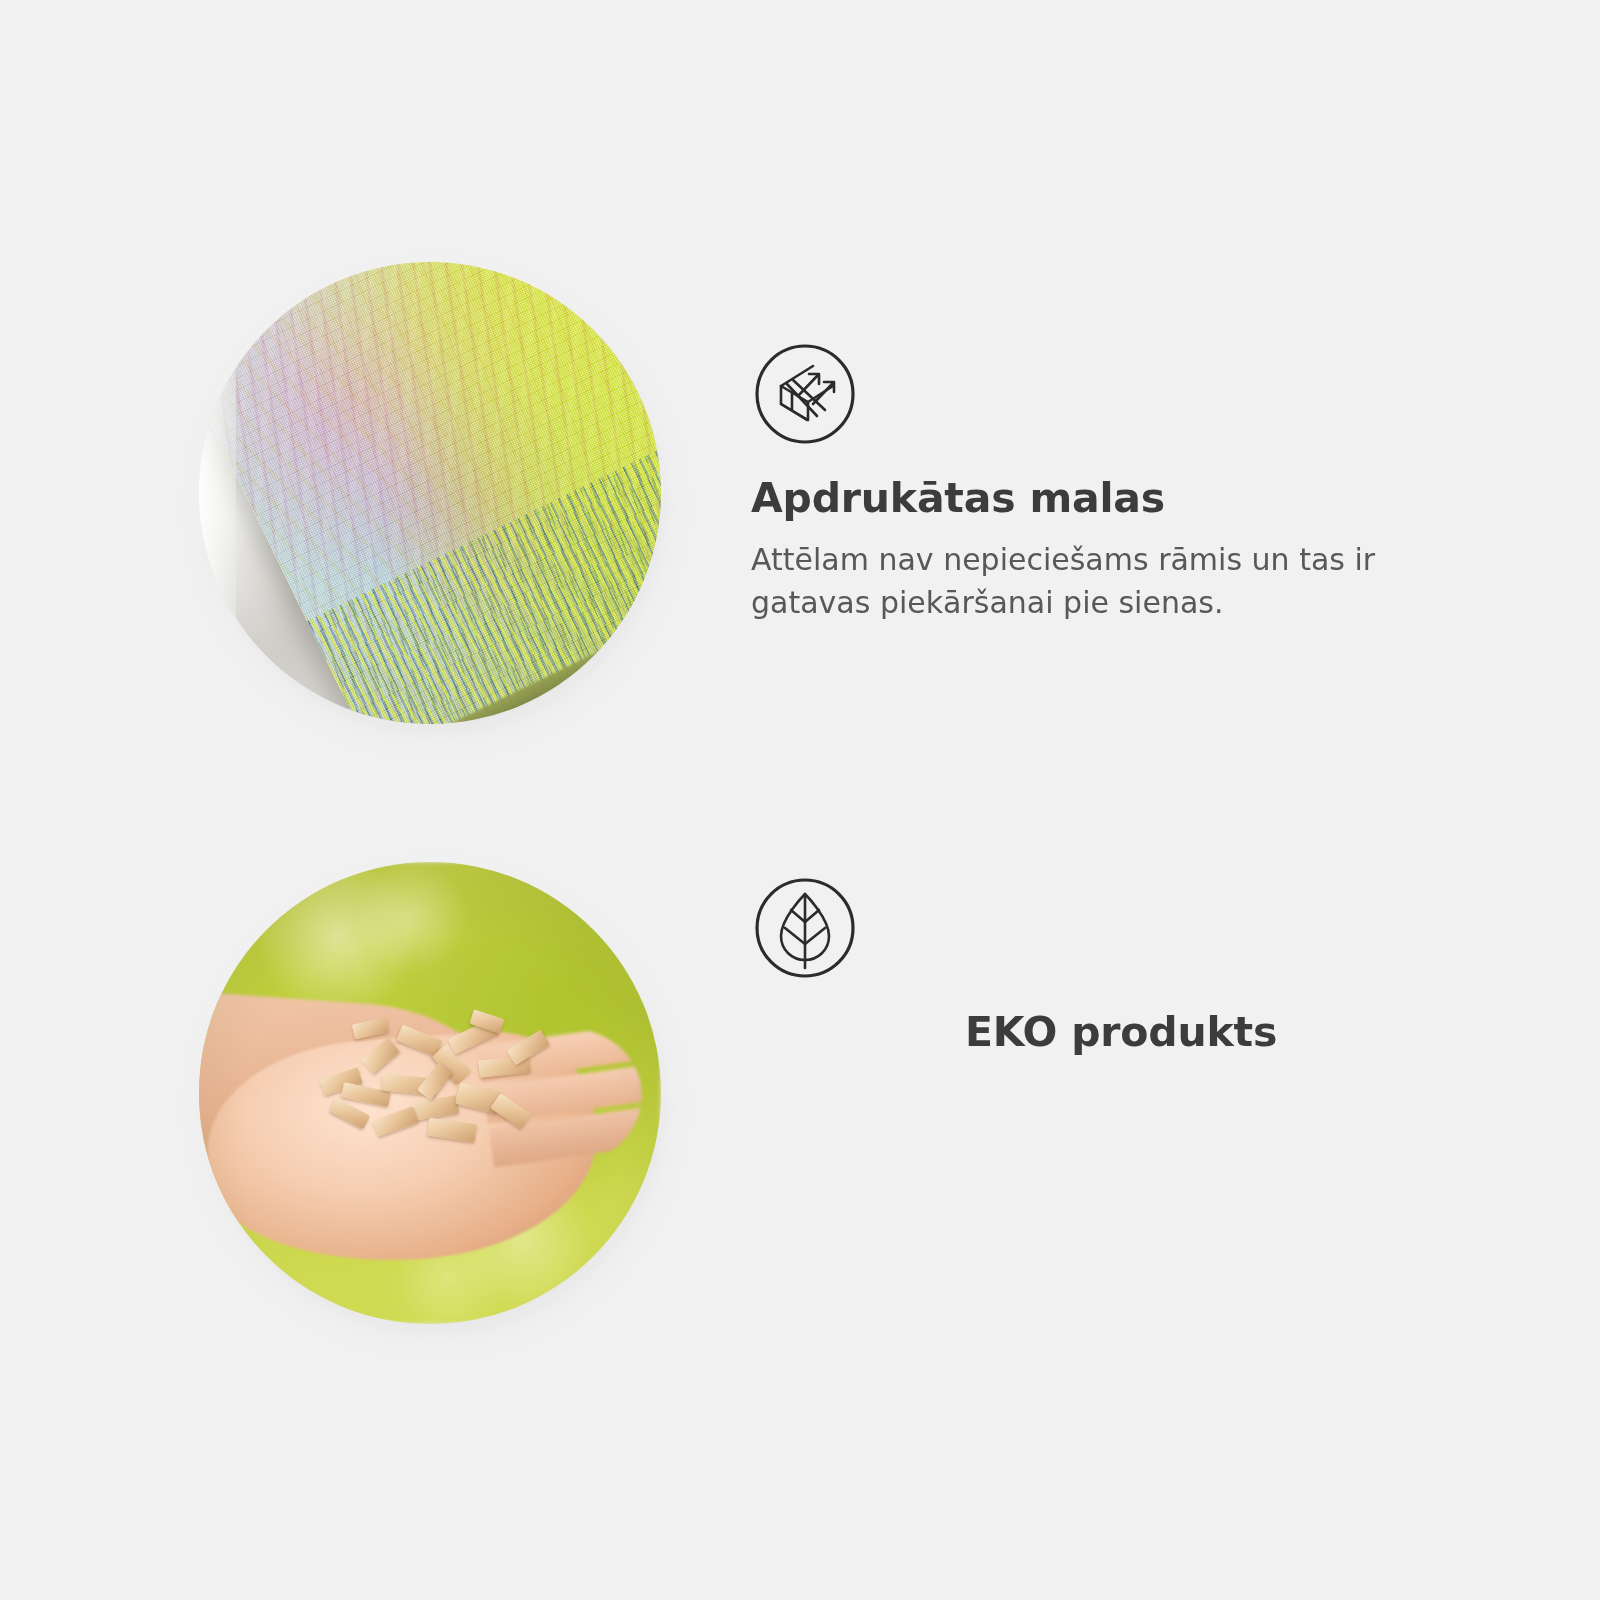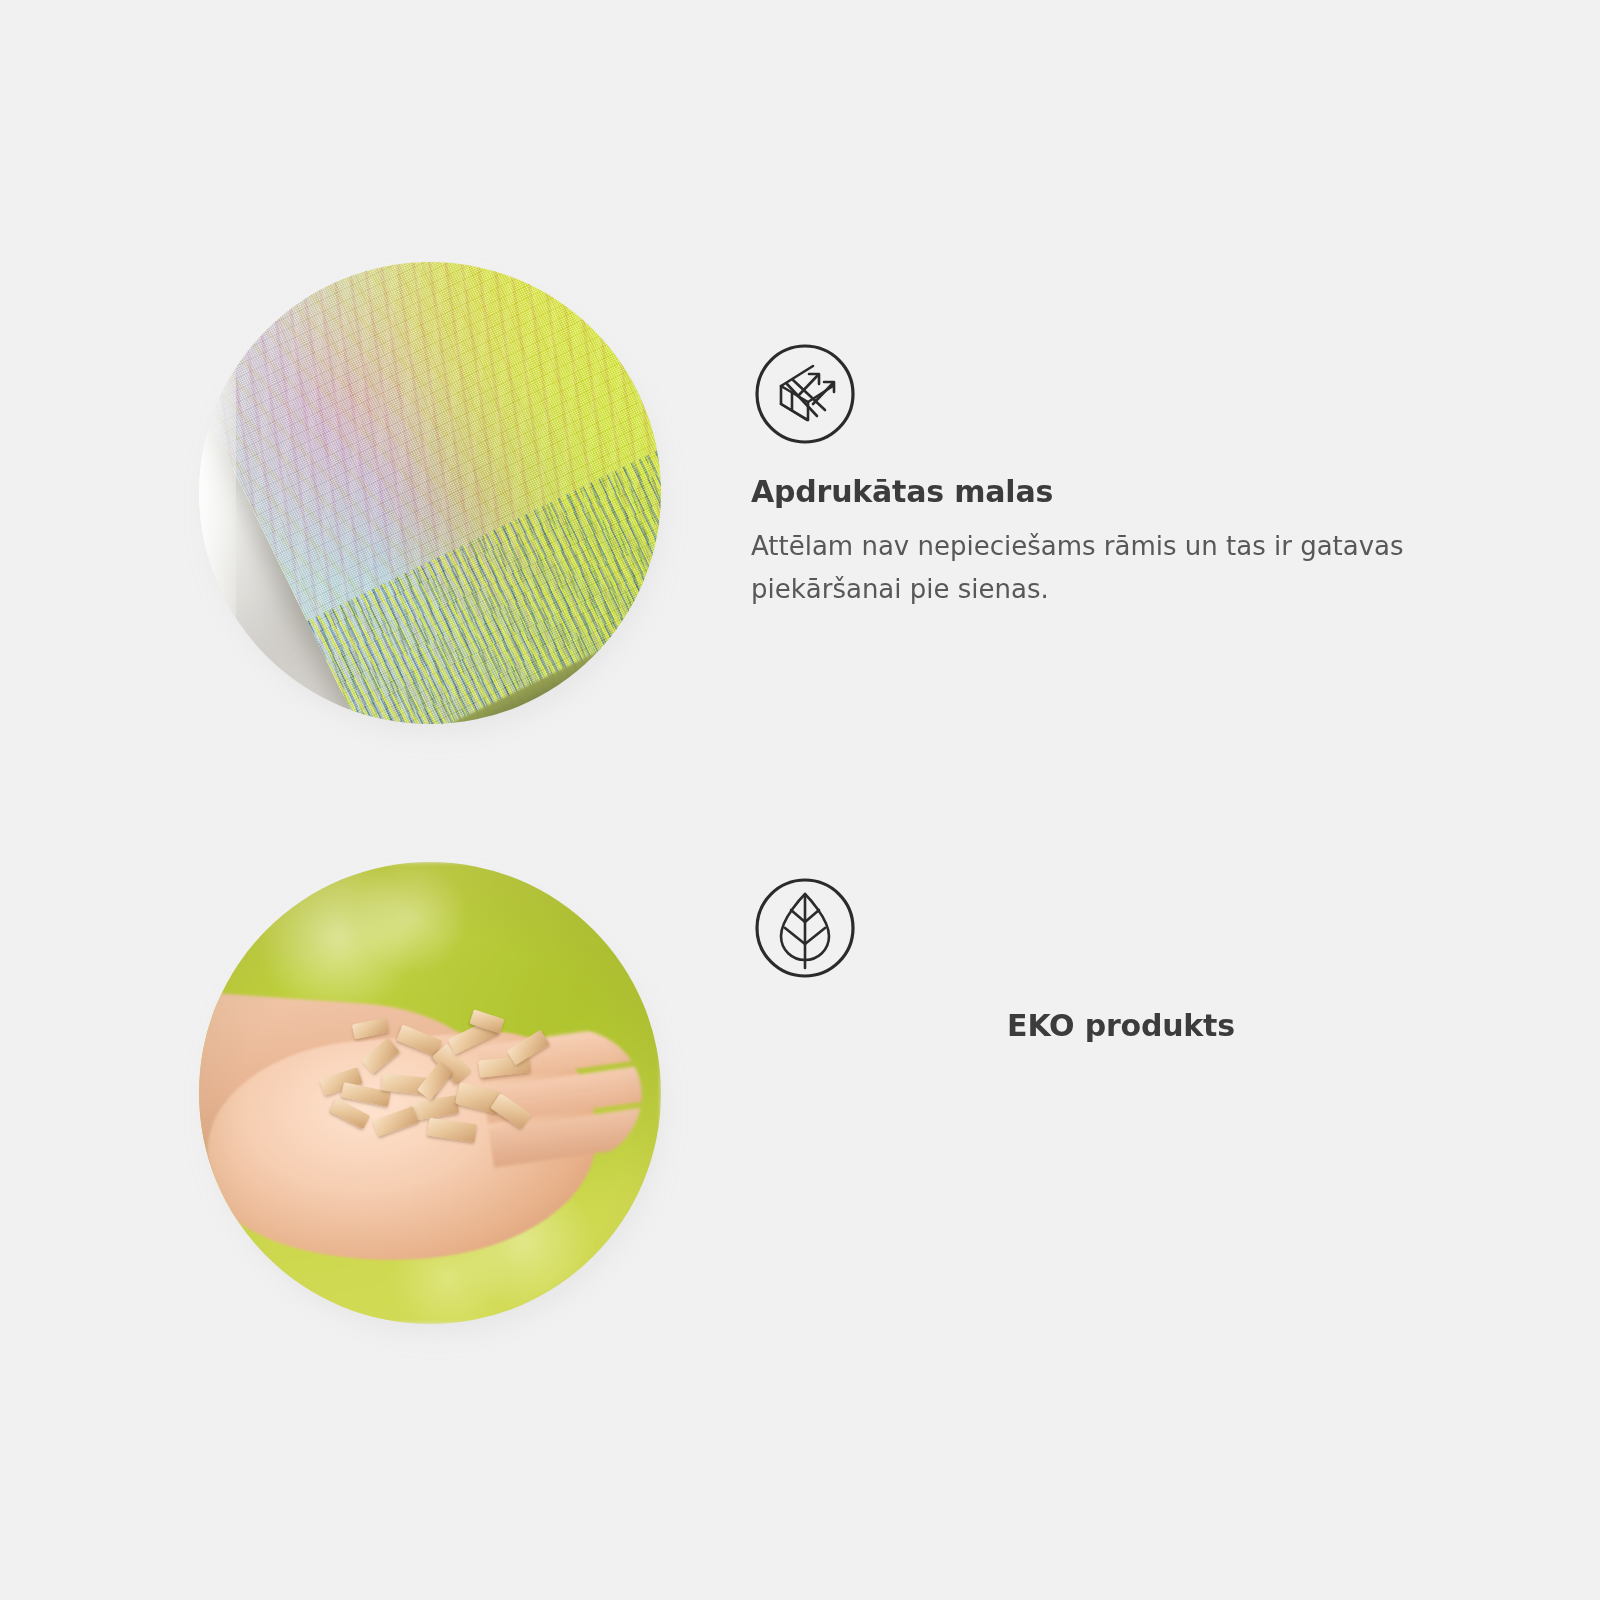--- a/index.html
+++ b/index.html
@@ -221,29 +221,29 @@
     width: 740px;
   }
   .feature-icon {
     width: 108px;
     height: 108px;
     display: block;
   }
   .feature-title {
     margin: 0;
     color: #3c3c3c;
-    font-size: 30px;
+    font-size: 41px;
     font-weight: bold;
     letter-spacing: -0.2px;
     white-space: nowrap;
   }
   .feature-desc {
     margin: 0;
     color: #585858;
-    font-size: 26px;
+    font-size: 30px;
     line-height: 43px;
     font-weight: normal;
     max-width: 718px;
   }
   #feature-1 .feature-icon { margin-top: 100px; }
   #feature-1 .feature-title { margin-top: 26px; }
   #feature-1 .feature-desc  { margin-top: 16px; }
   #feature-2 .feature-icon { margin-top: 34px; }
   #feature-2 .feature-title { margin-top: 26px; text-align: center; }
   #feature-2 .feature-desc  { margin-top: 16px; }

